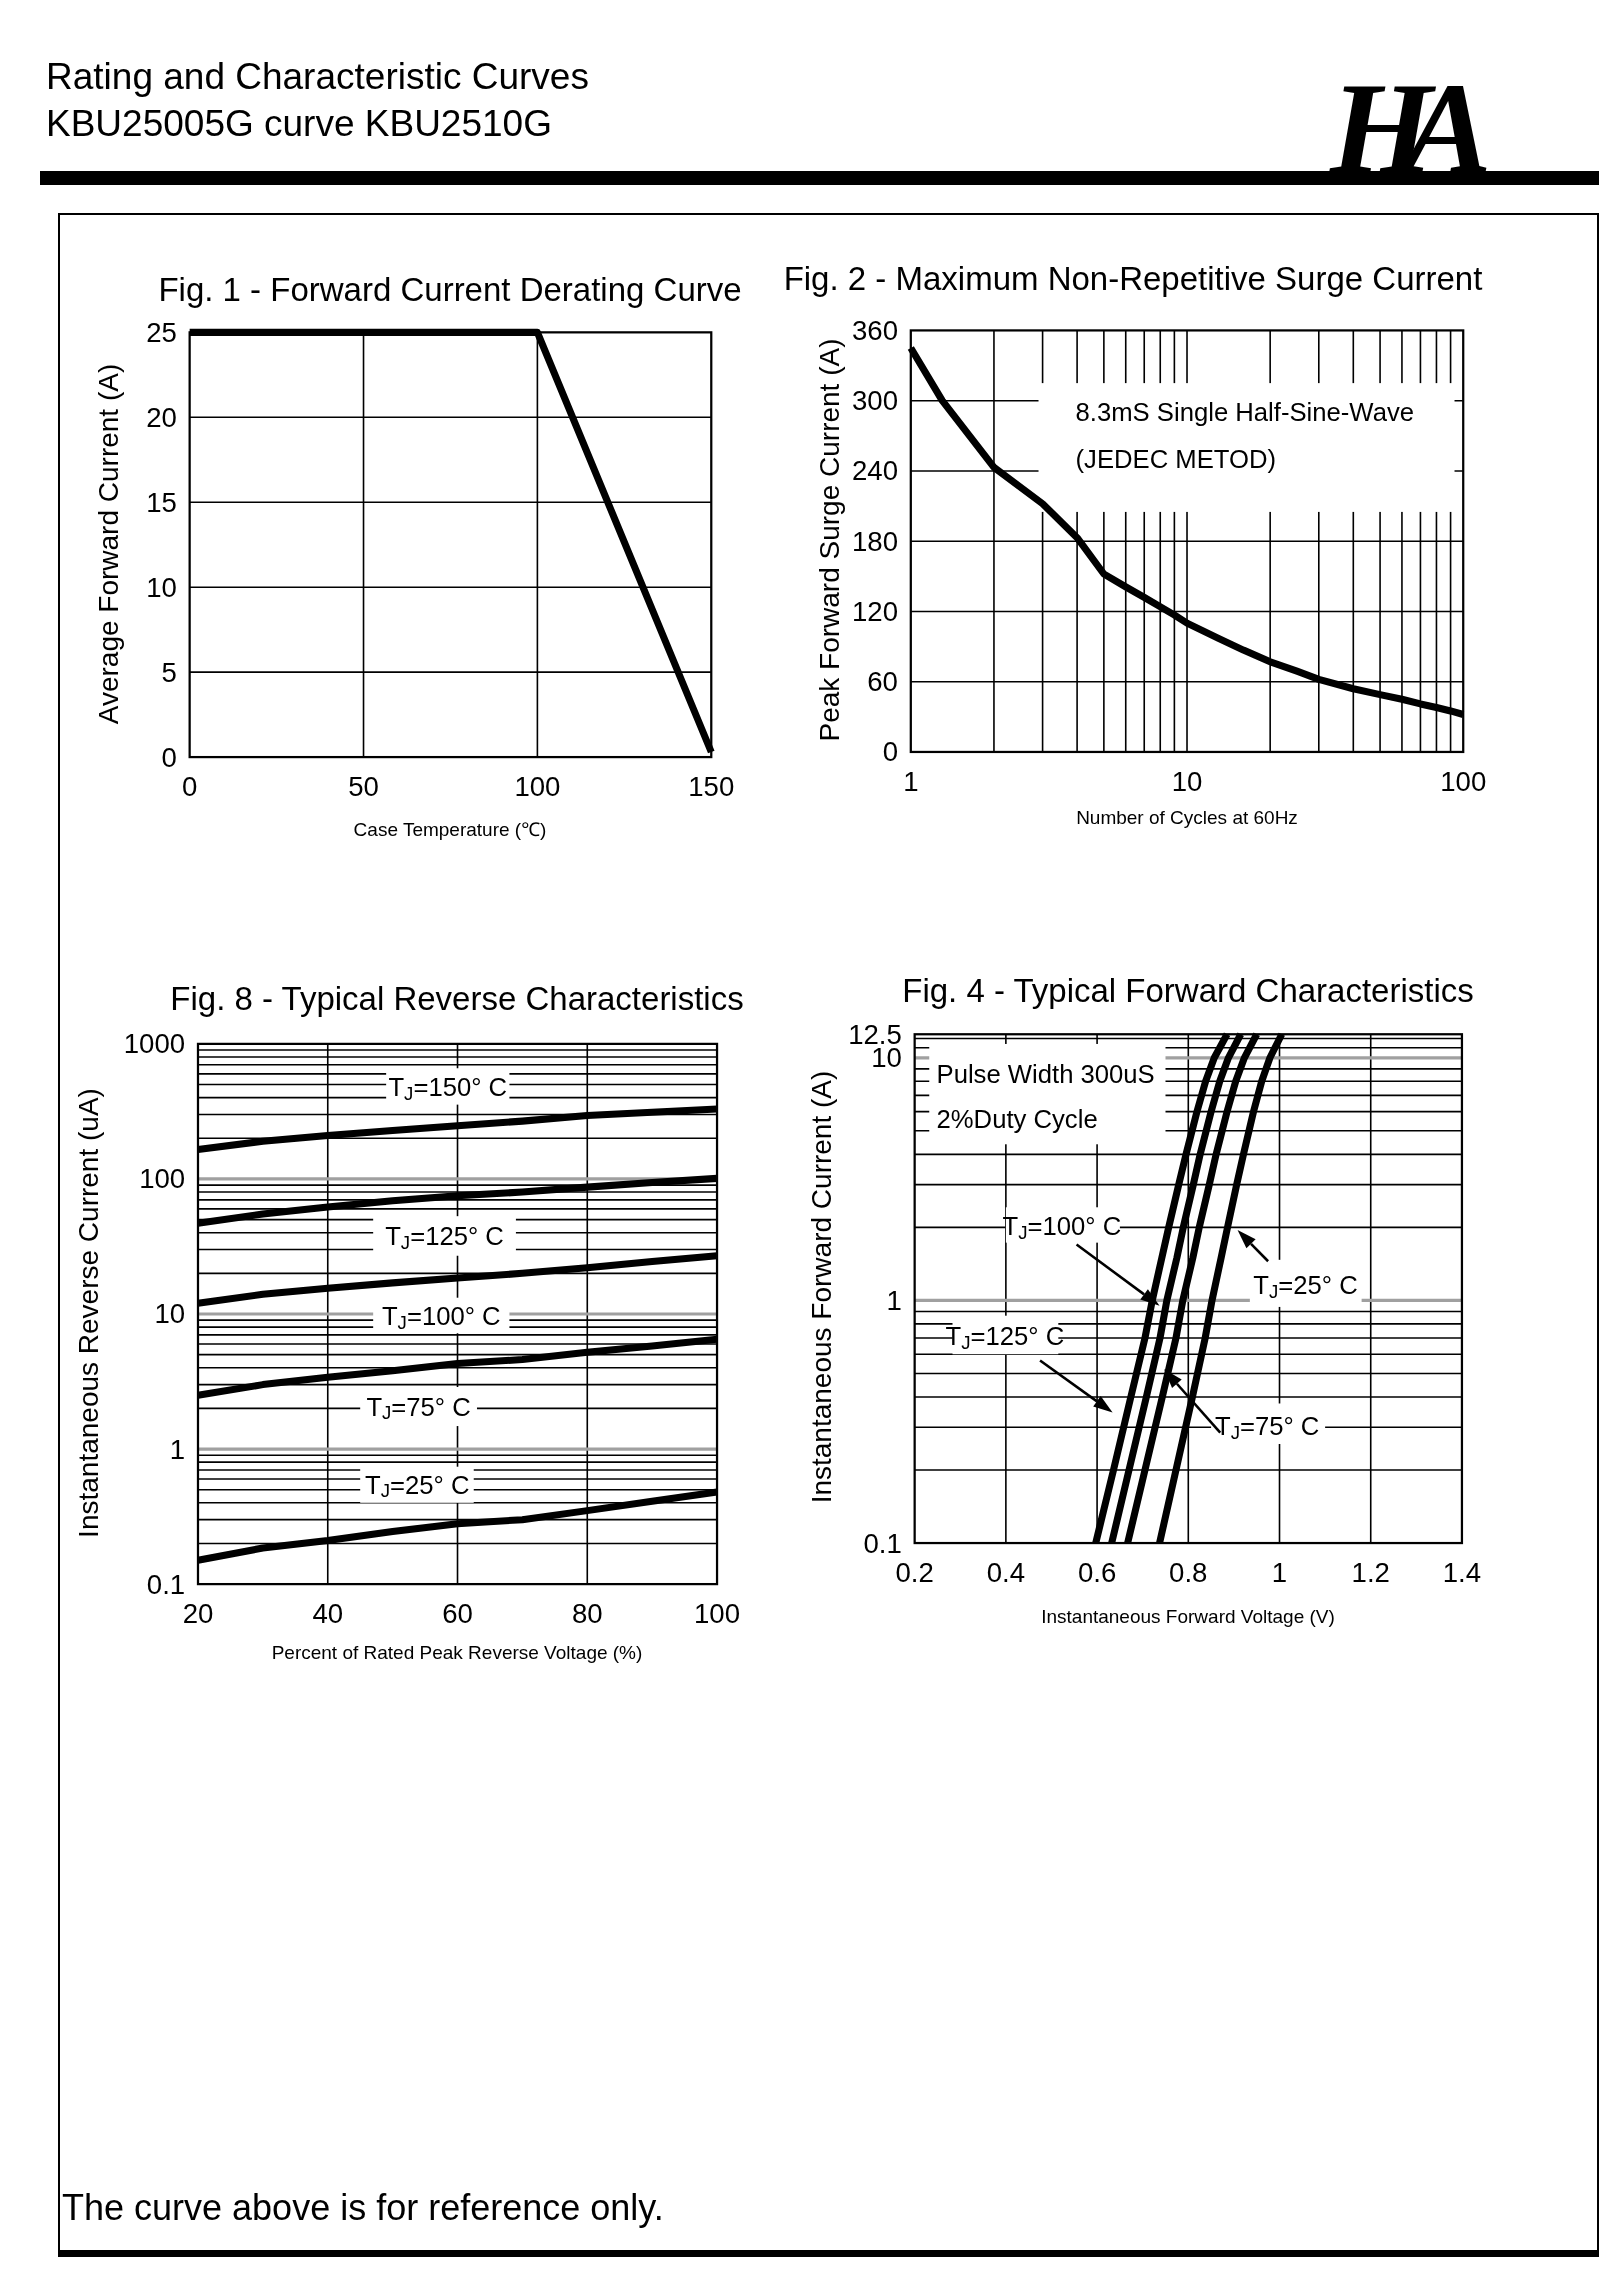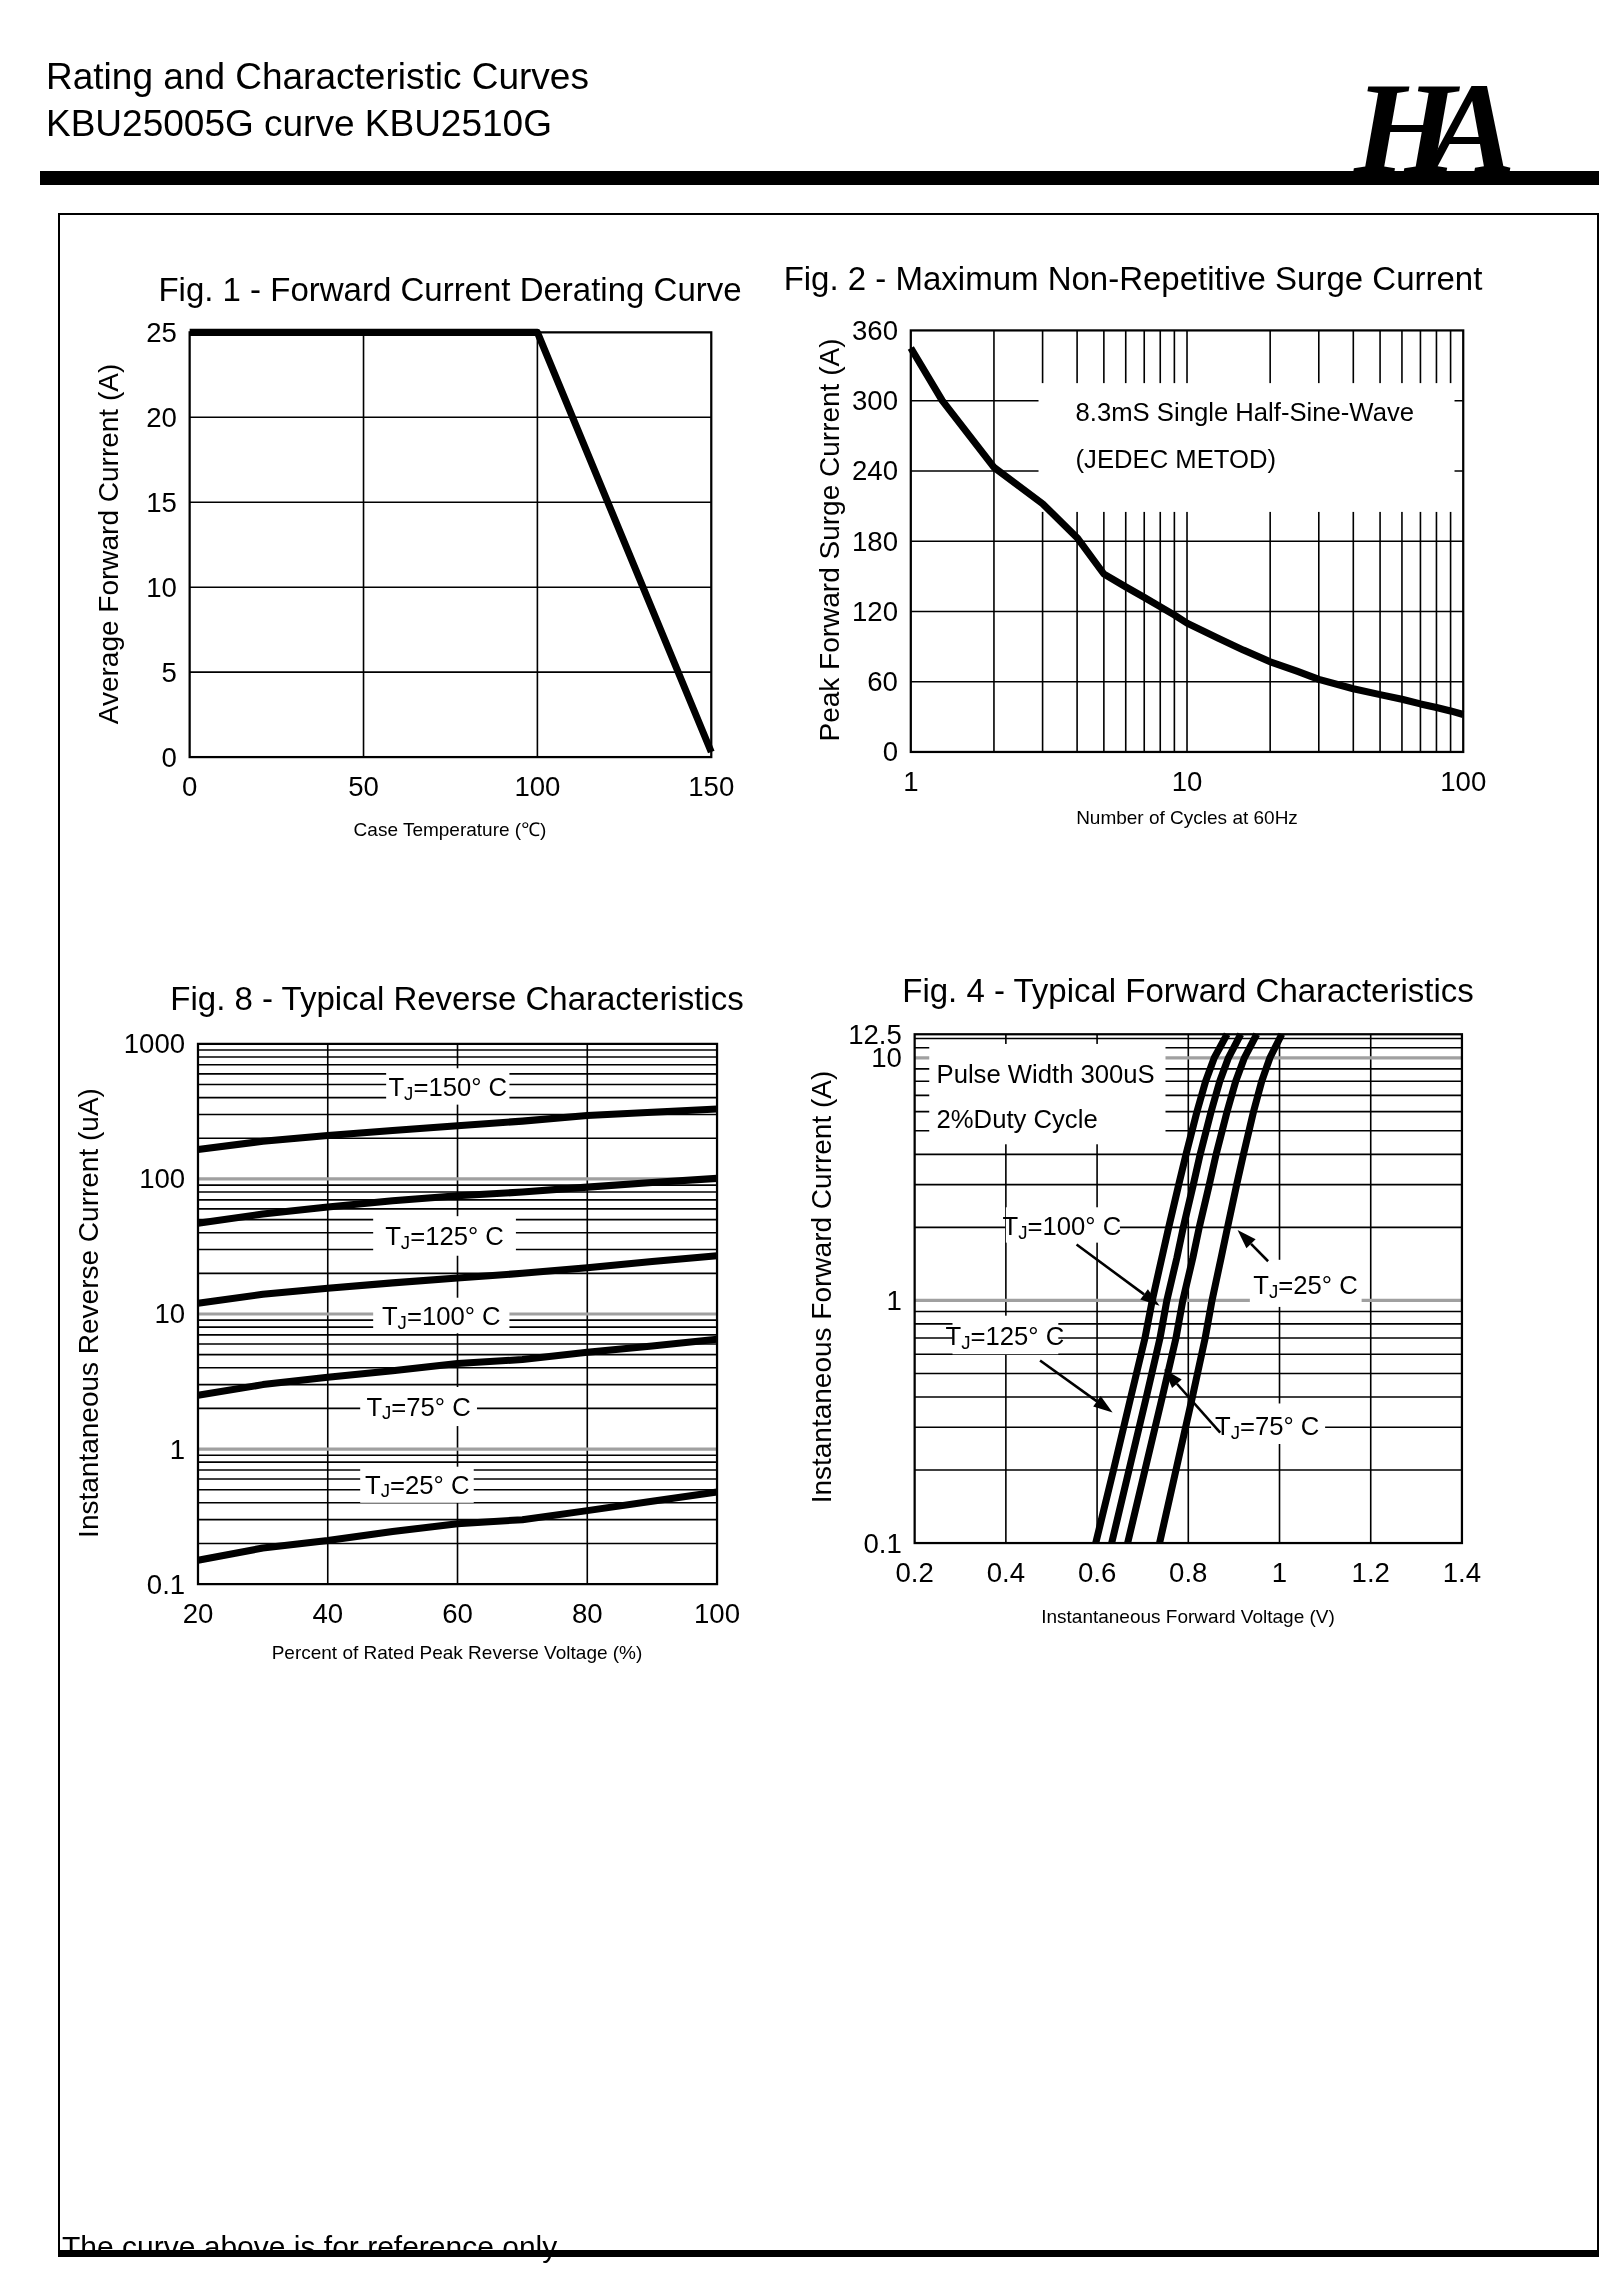--- a/index.html
+++ b/index.html
@@ -1,28 +1,28 @@
 <!DOCTYPE html>
 <html style="font-size:10.3px"><head>
 <meta charset="utf-8">
 <style>
   html,body{margin:0;padding:0;}
   body{width:1624px;height:2295px;background:#fff;color:#000;
        font-family:"Liberation Sans",sans-serif;position:relative;overflow:hidden;}
   .abs{position:absolute;}
   .hdr{left:46px;font-weight:normal;font-size:37px;letter-spacing:0;white-space:nowrap;}
   .logo{left:1330px;top:63px;font-family:"Liberation Serif",serif;font-style:italic;
-        font-weight:bold;font-size:132px;letter-spacing:-0.22em;line-height:1;margin-left:24px;}
+        font-weight:bold;font-size:132px;letter-spacing:-0.22em;line-height:1;}
   .rule{left:40px;top:171px;width:1559px;height:13.5px;background:#000;}
   .frame{left:58px;top:213px;width:1541px;height:2044px;border:2.6px solid #000;
          border-bottom:7px solid #000;box-sizing:border-box;}
   .chart-title{font-size:33px;transform:translateX(-50%);white-space:nowrap;}
   .x-title{font-size:19px;transform:translateX(-50%);white-space:nowrap;}
   .y-title{font-size:28px;width:578px;text-align:center;transform:rotate(-90deg);white-space:nowrap;}
-  .note{left:62px;top:2187px;font-size:30px;white-space:nowrap;margin-top:43px;}
+  .note{left:62px;top:2187px;font-size:36px;white-space:nowrap;}
   svg.overlay{left:0;top:0;}
   text{font-family:"Liberation Sans",sans-serif;}
 </style>
 </head>
 <body>
 
 <div class="abs hdr" style="top:56px">Rating and Characteristic Curves</div>
 <div class="abs hdr" style="top:103px">KBU25005G curve KBU2510G</div>
 <div class="abs logo">HA</div>
 <div class="abs rule"></div>

